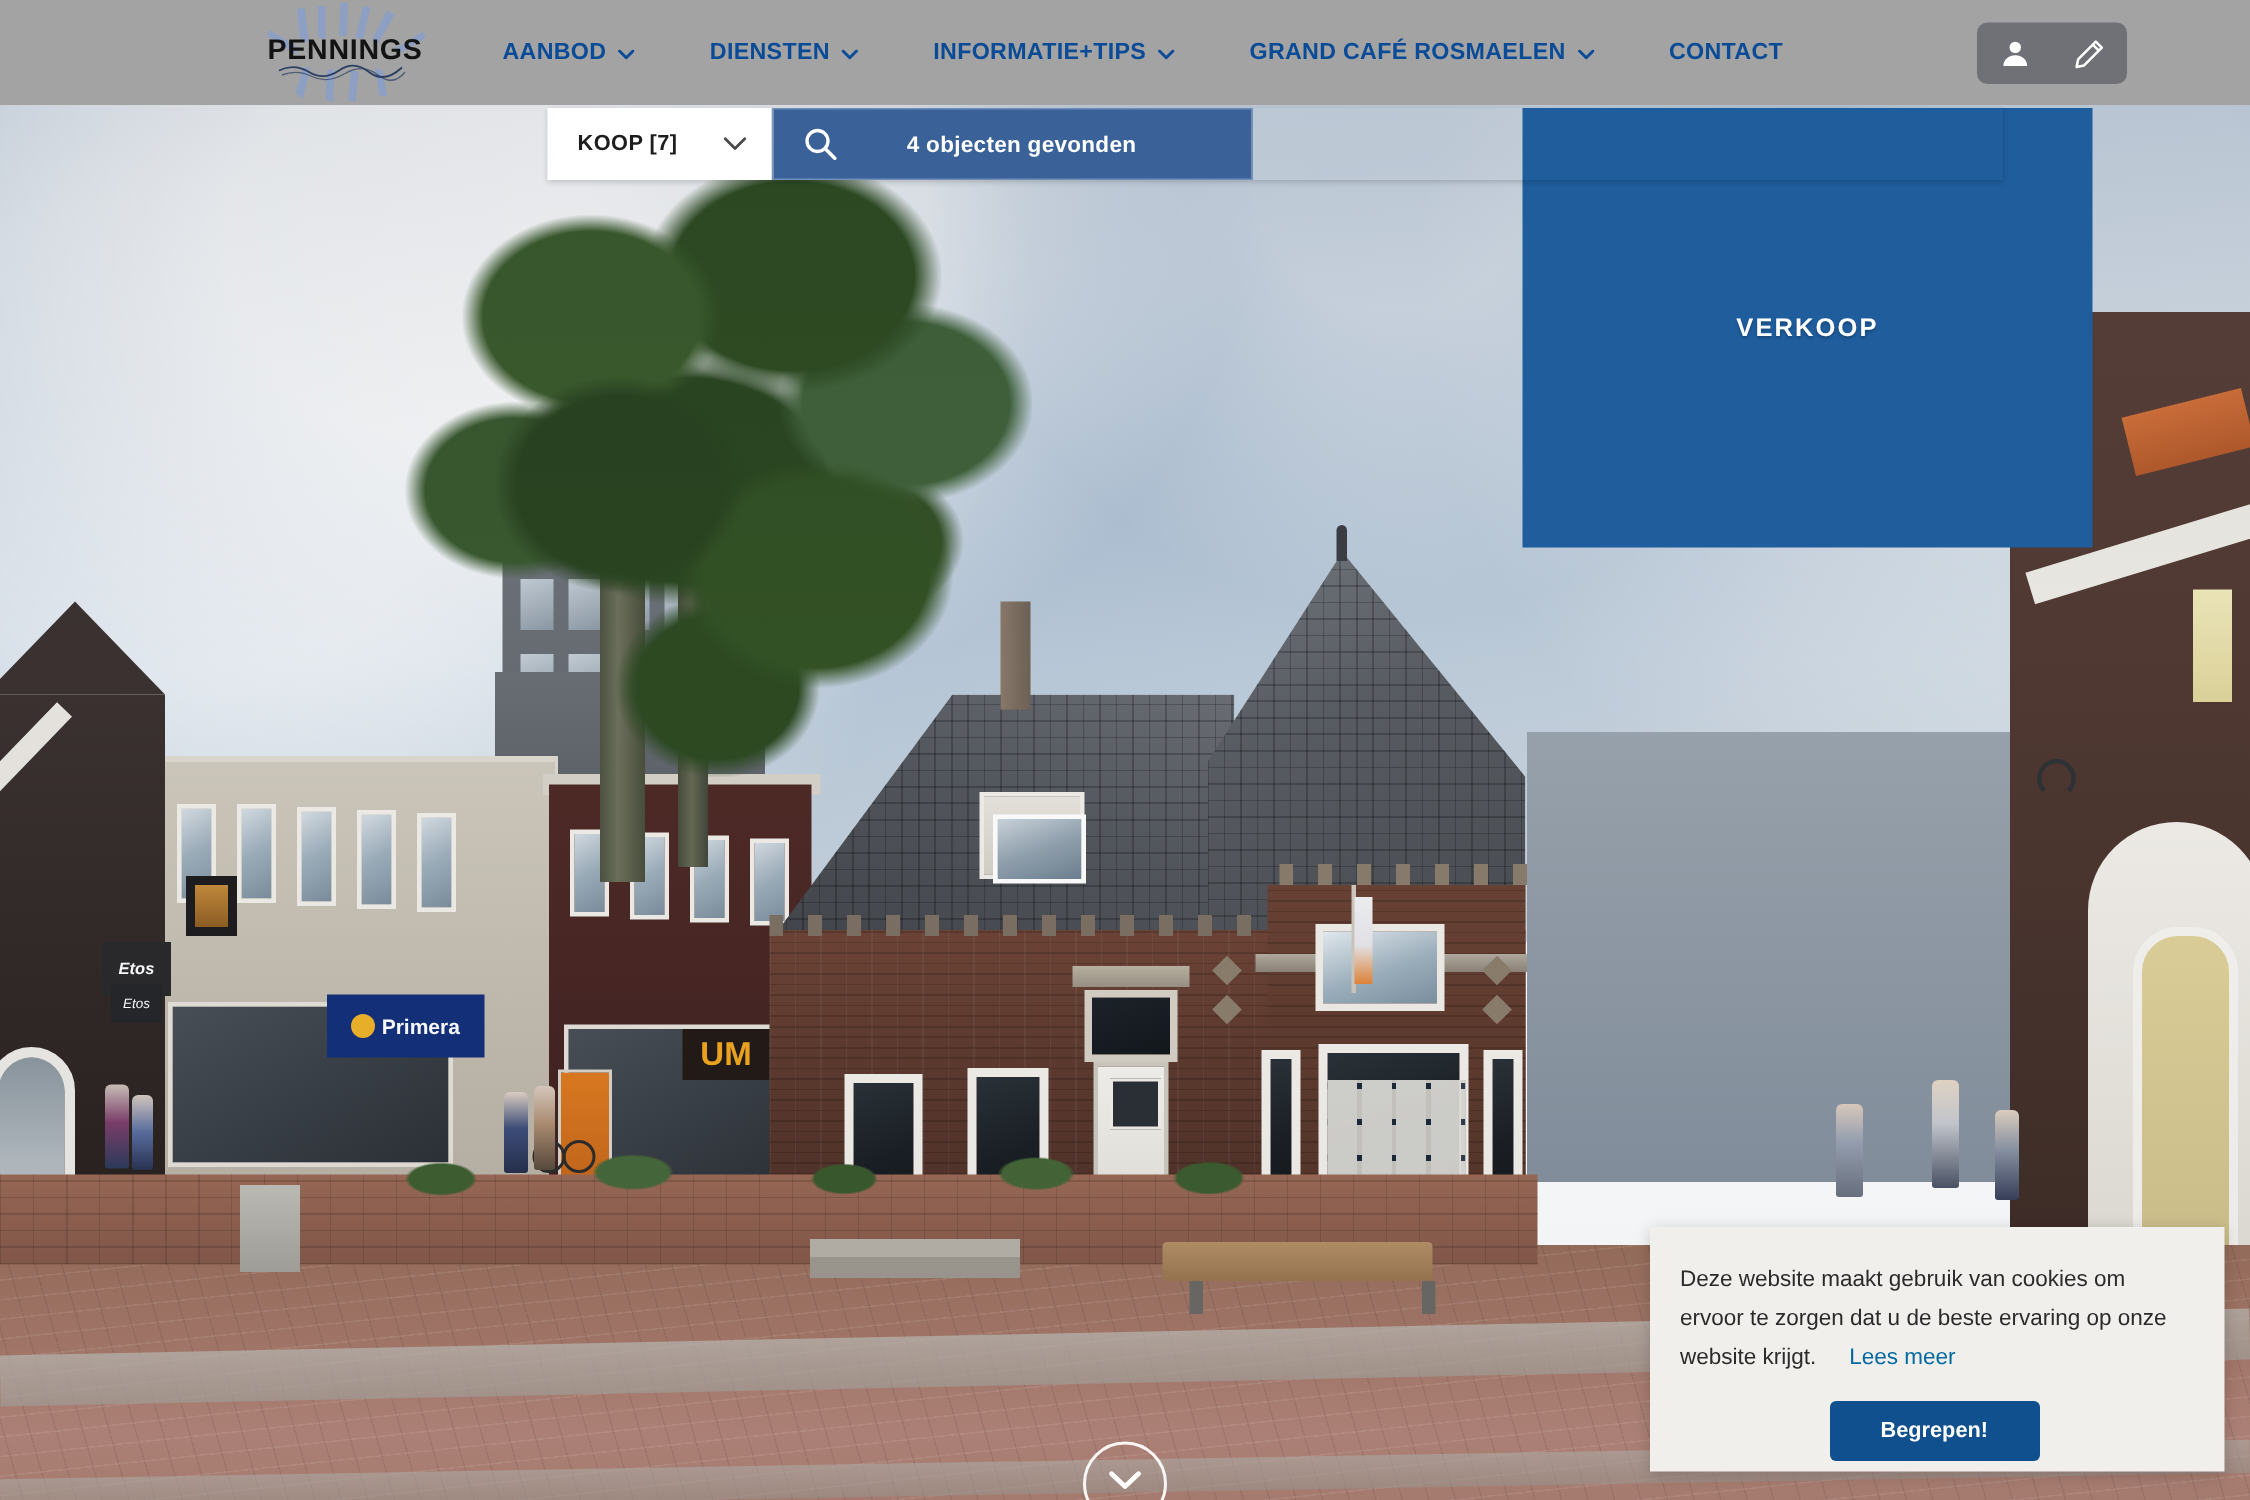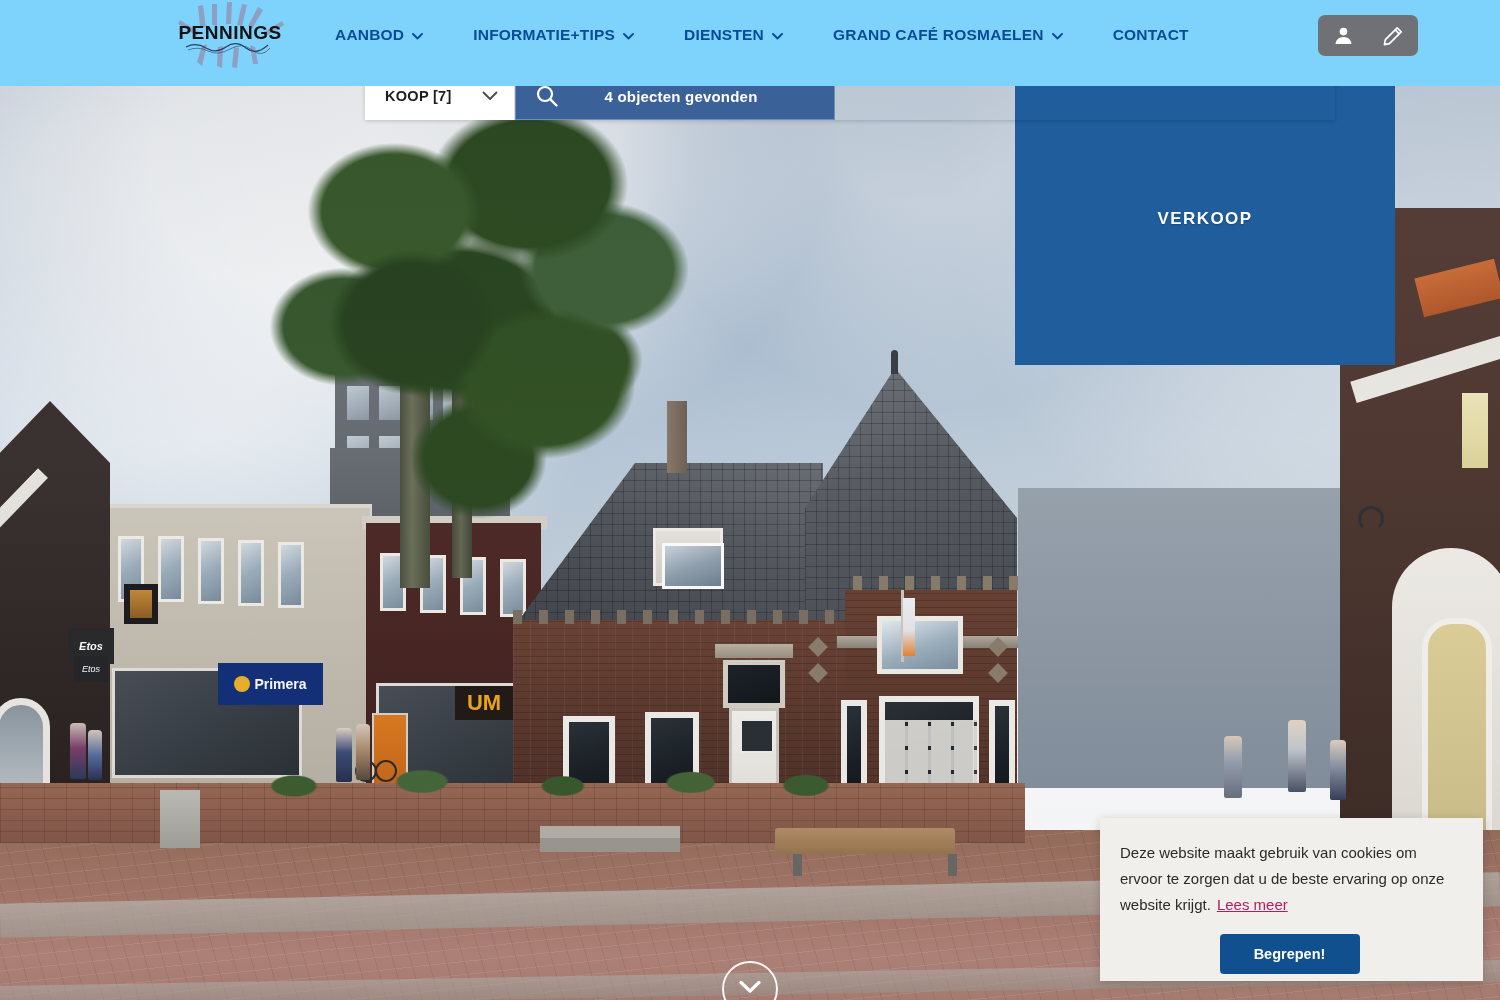--- a/index.html
+++ b/index.html
@@ -17,22 +17,22 @@
     width: 1500px;
     height: 1000px;
     overflow: hidden;
   }
 
   
   .header {
     position: absolute;
     top: 0; left: 0;
     width: 1500px;
-    height: 86px;
-    background: #7dd3fc;
+    height: 70px;
+    background: #a3a3a3;
     z-index: 40;
     display: flex;
     align-items: center;
   }
 
   .logo-wrap {
     position: absolute;
     left: 172px;
     top: 2px;
     width: 116px;
@@ -678,24 +678,23 @@
     box-shadow: 0 2px 10px rgba(0,0,0,0.18);
     z-index: 60;
     padding: 22px 24px 0 20px;
   }
   .cookie-text {
     font-size: 15px;
     line-height: 1.72;
     color: #2b2b2b;
   }
   .cookie-link {
-    color: #be185d;
-    text-decoration: underline;
+    color: #0369a1;
     cursor: pointer;
-    margin-left: 6px;
+    margin-left: 22px;
   }
   .cookie-btn {
     display: block;
     margin: 17px auto 0;
     width: 140px; height: 40px;
     background: #11508f;
     color: #ffffff;
     font-size: 14.5px;
     font-weight: bold;
     border: none;
@@ -897,29 +896,29 @@
     <div class="nav">
       <div class="nav-item">
         <span>AANBOD</span>
         <span class="caret">
           <svg width="11" height="7" viewBox="0 0 11 7" fill="none">
             <path d="M1 1 L5.5 5.5 L10 1" stroke="#0a4b97" stroke-width="1.9" stroke-linecap="round" stroke-linejoin="round"></path>
           </svg>
         </span>
       </div>
       <div class="nav-item">
-        <span>INFORMATIE+TIPS</span>
+        <span>DIENSTEN</span>
         <span class="caret">
           <svg width="11" height="7" viewBox="0 0 11 7" fill="none">
             <path d="M1 1 L5.5 5.5 L10 1" stroke="#0a4b97" stroke-width="1.9" stroke-linecap="round" stroke-linejoin="round"></path>
           </svg>
         </span>
       </div>
       <div class="nav-item">
-        <span>DIENSTEN</span>
+        <span>INFORMATIE+TIPS</span>
         <span class="caret">
           <svg width="11" height="7" viewBox="0 0 11 7" fill="none">
             <path d="M1 1 L5.5 5.5 L10 1" stroke="#0a4b97" stroke-width="1.9" stroke-linecap="round" stroke-linejoin="round"></path>
           </svg>
         </span>
       </div>
       <div class="nav-item">
         <span>GRAND CAFÉ ROSMAELEN</span>
         <span class="caret">
           <svg width="11" height="7" viewBox="0 0 11 7" fill="none">

